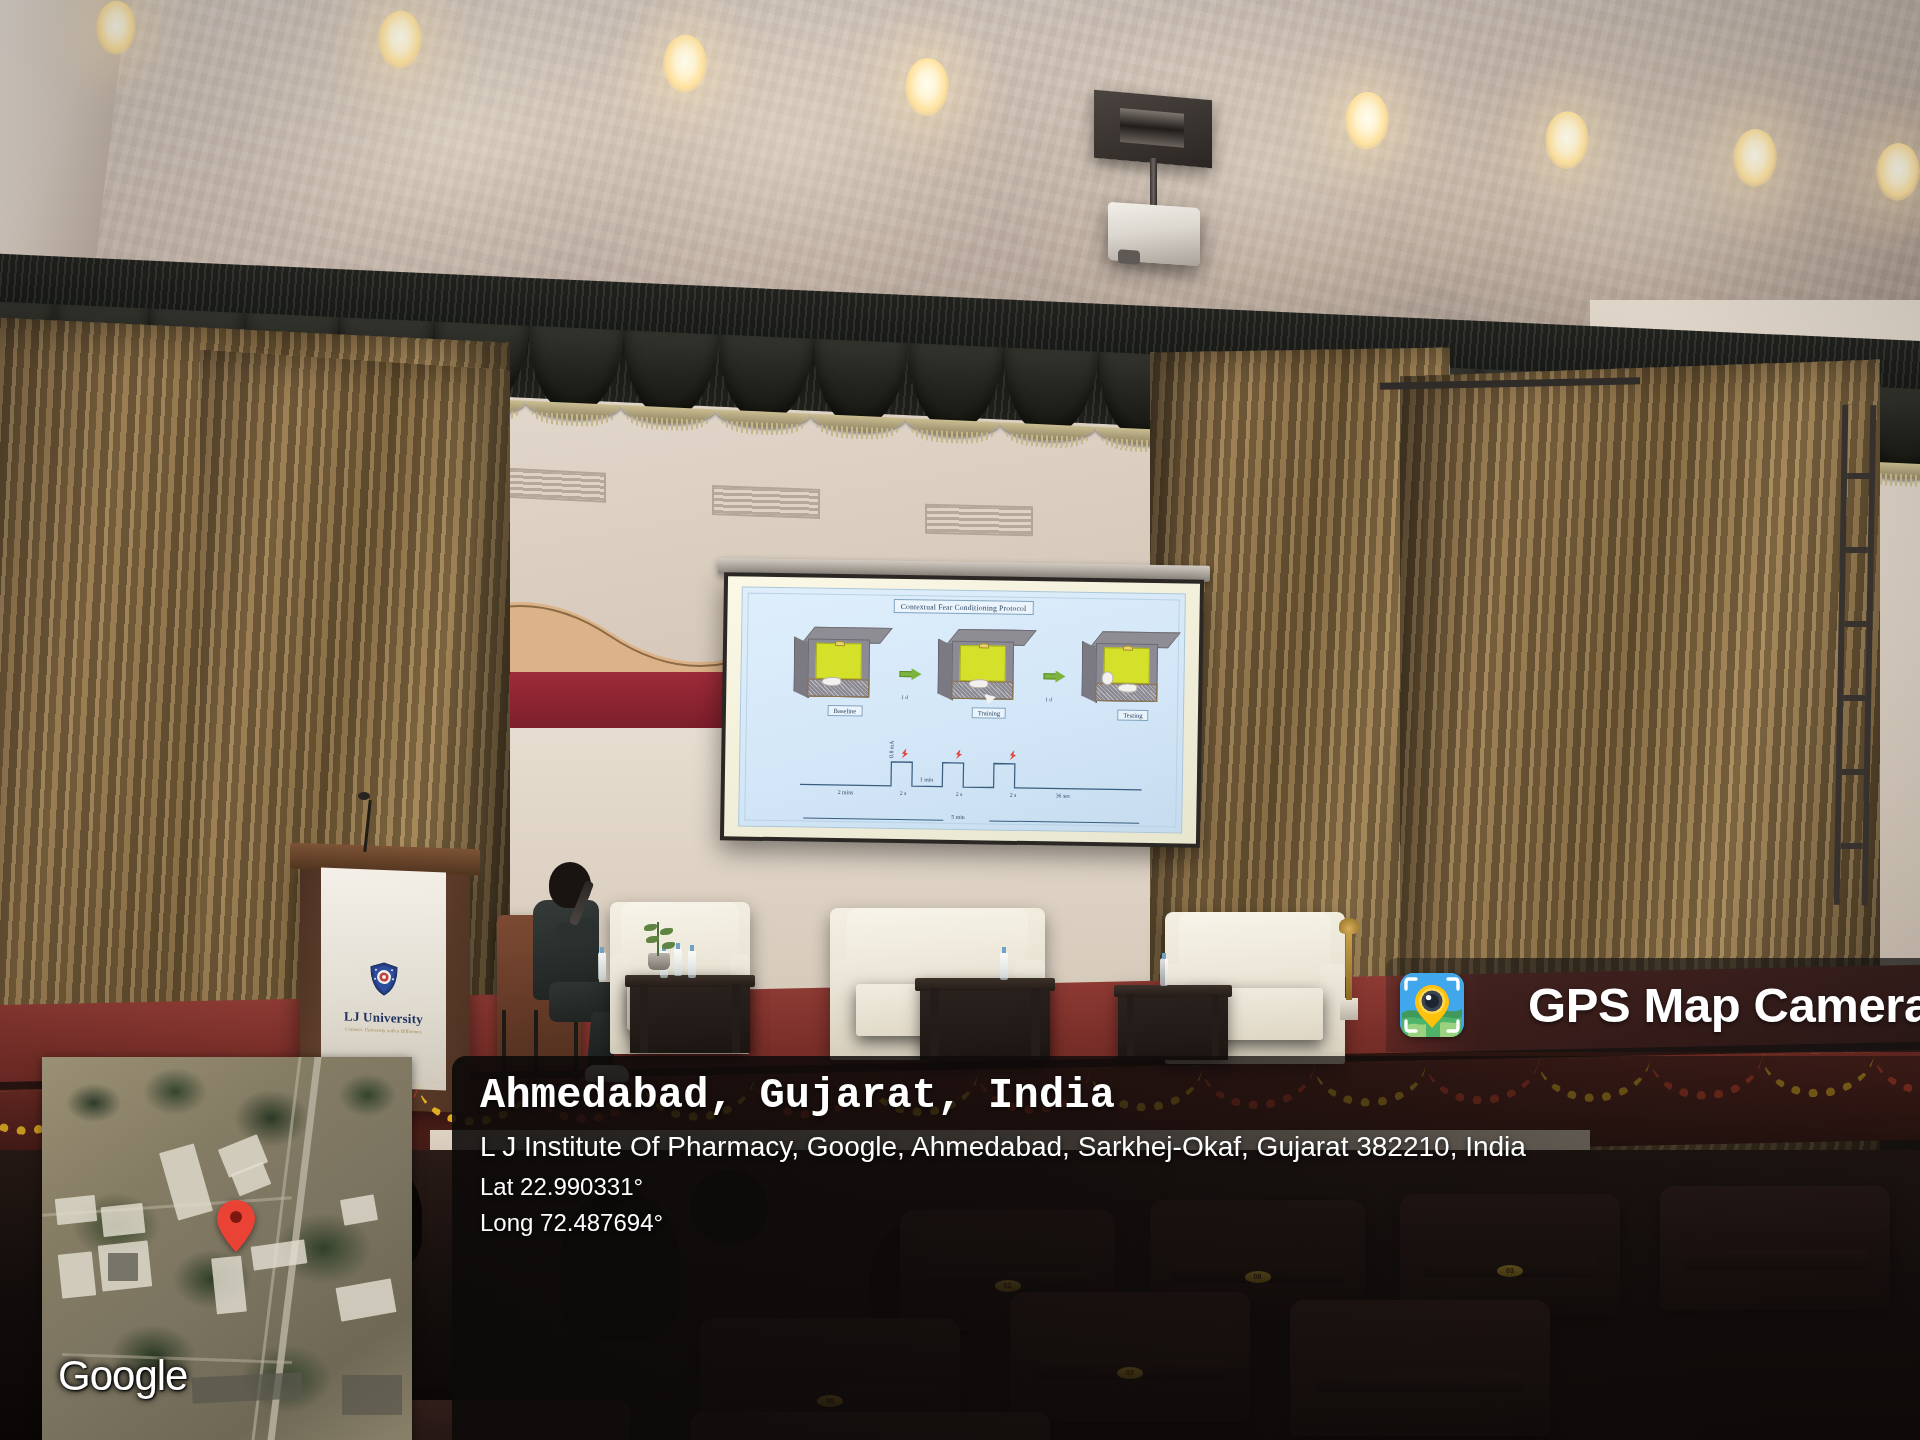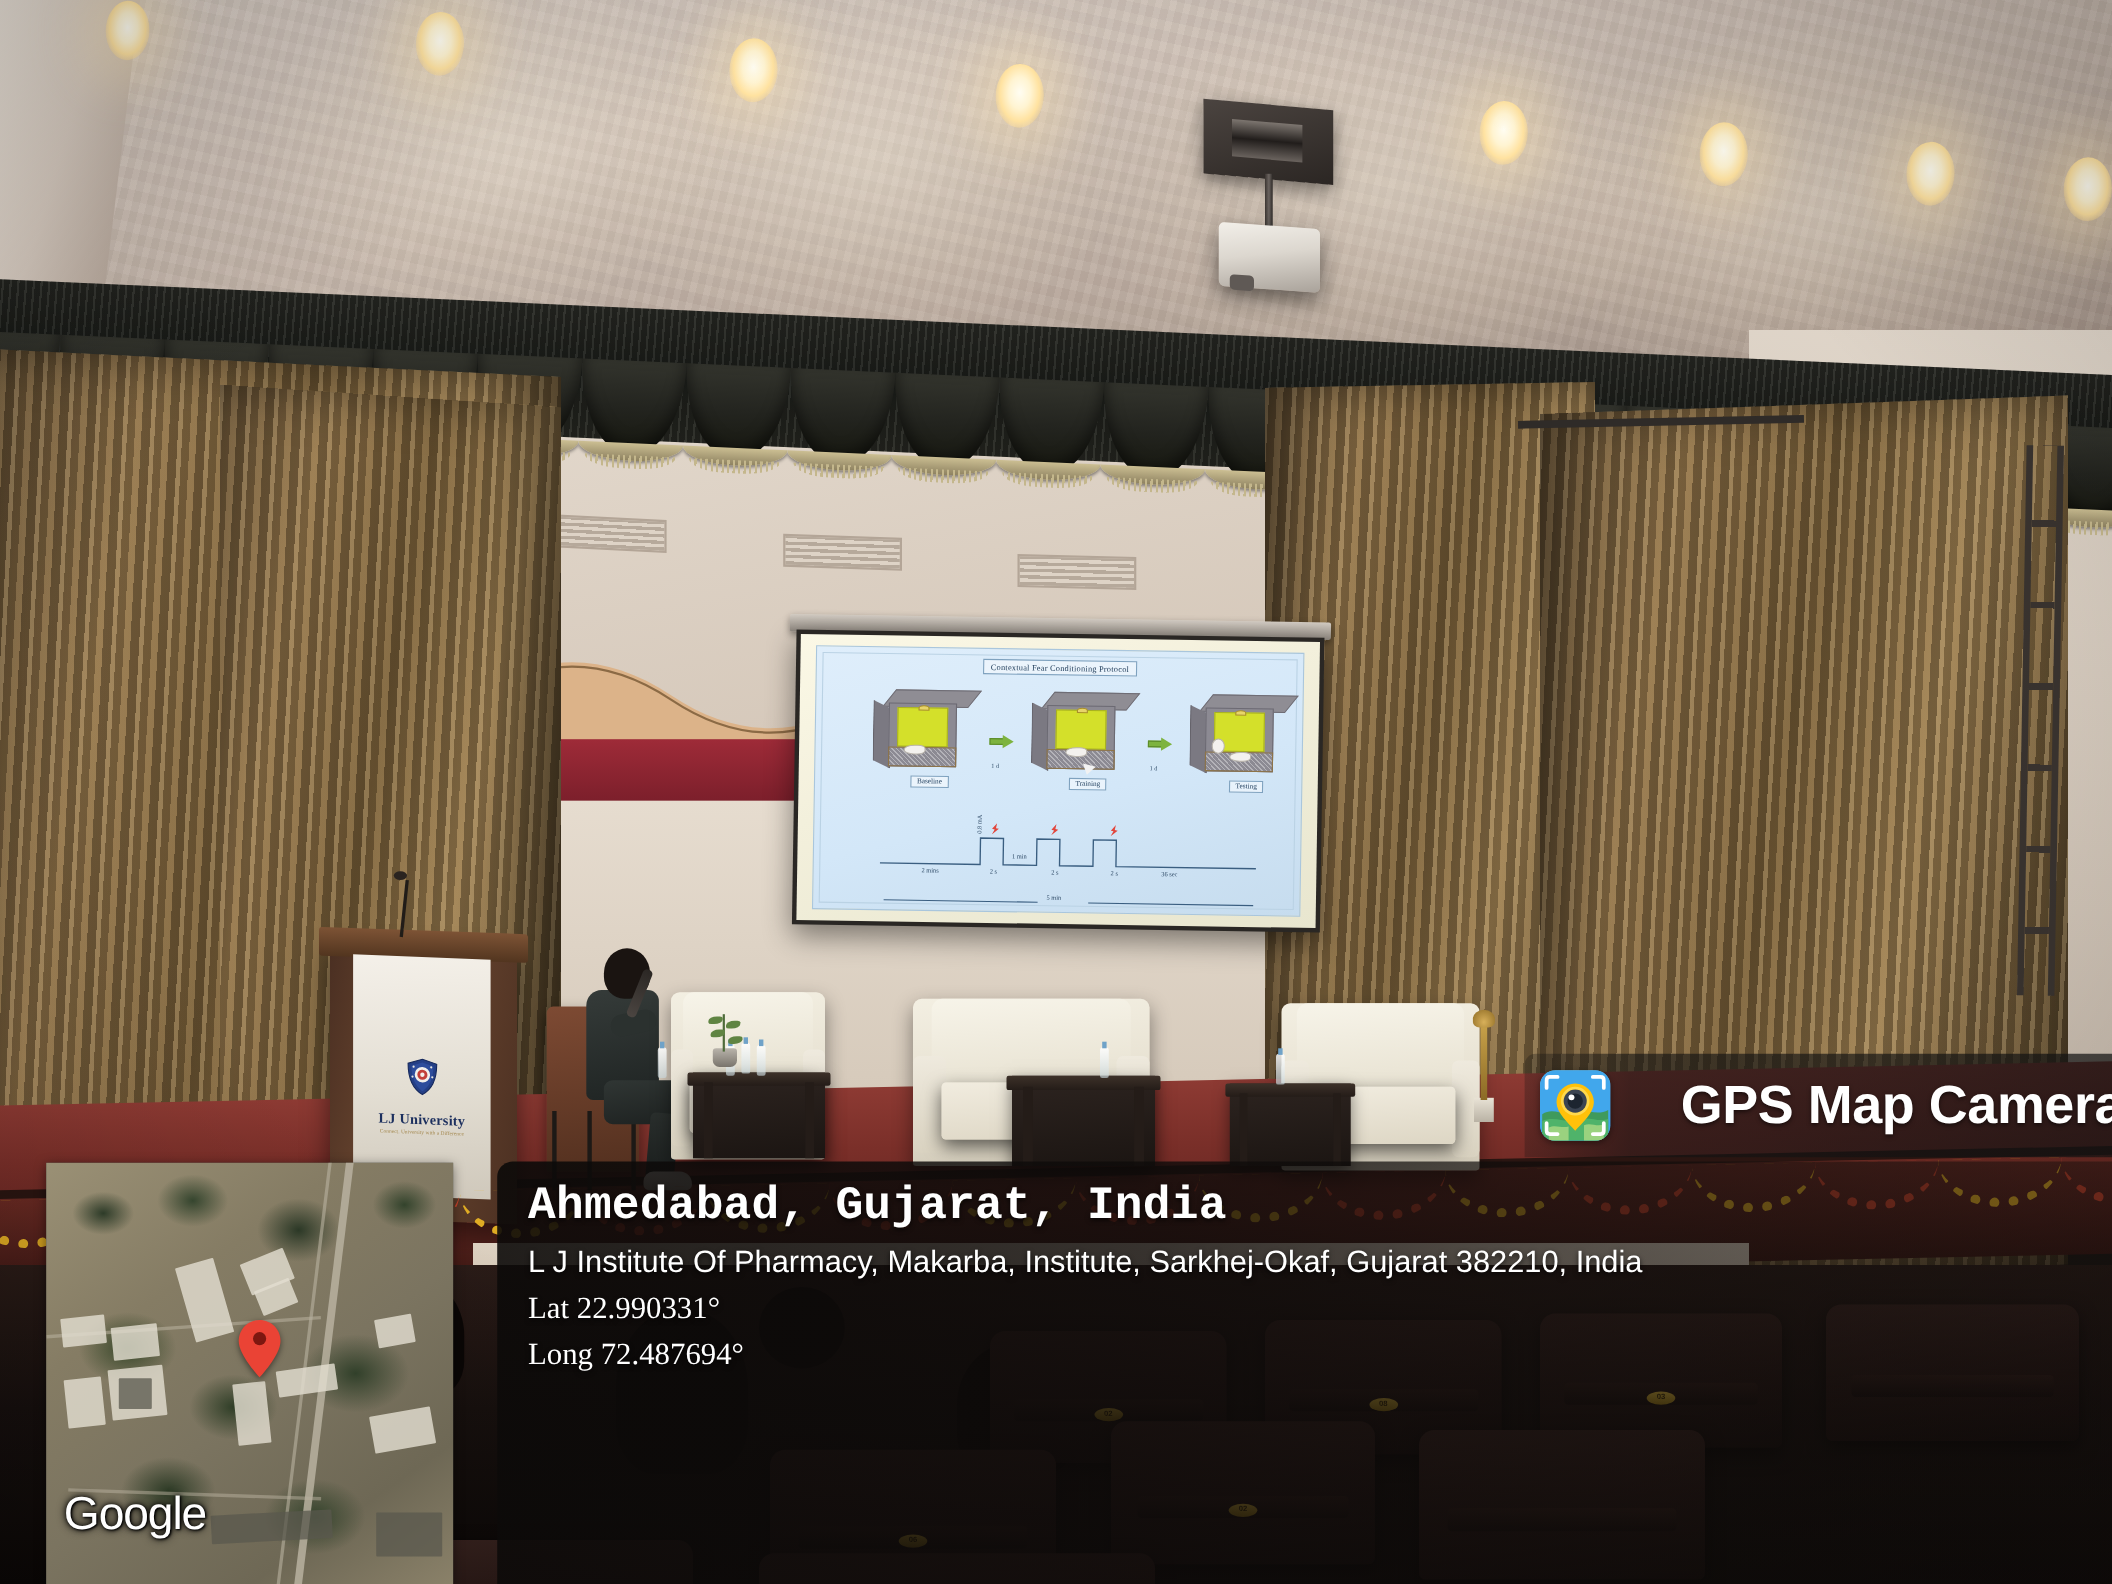--- a/index.html
+++ b/index.html
@@ -484,21 +484,21 @@
     font-size:42px; color:#fff; letter-spacing:.2px;
     text-shadow:0 2px 5px rgba(0,0,0,.75);
     margin-bottom:6px;
   }
   .ip-addr {
     font-family:"Liberation Sans", sans-serif; font-size:28px; color:#fff;
     line-height:1.52; max-width:1380px;
     text-shadow:0 2px 5px rgba(0,0,0,.75);
   }
   .ip-line {
-    font-family:Liberation Serif, serif; font-size:28px; color:#fff;
+    font-family:Liberation Sans, sans-serif; font-size:24px; color:#fff;
     line-height:1.52; text-shadow:0 2px 5px rgba(0,0,0,.75);
   }
 
   .map-thumb {
     position:absolute; left:42px; top:1057px; width:370px; height:383px;
     overflow:hidden;
     box-shadow:0 2px 10px rgba(0,0,0,.5);
     background:#5d5a4e;
   }
   .map-sat { position:absolute; inset:0;
@@ -887,21 +887,21 @@
         <circle cx="32" cy="28" r="10.5" fill="#3b4452"></circle>
         <circle cx="32" cy="28" r="7" fill="#1d2530"></circle>
         <circle cx="28.6" cy="24.6" r="2.7" fill="#ffffff"></circle>
       </svg>
     </div>
     <div class="gps-text">GPS Map Camera</div>
   </div>
 
   <div class="info-panel">
     <div class="ip-city">Ahmedabad, Gujarat, India</div>
-    <div class="ip-addr">L J Institute Of Pharmacy, Makarba, Institute, Sarkhej-Okaf, Gujarat 382210, India</div>
+    <div class="ip-addr">L J Institute Of Pharmacy, Google, Ahmedabad, Sarkhej-Okaf, Gujarat 382210, India</div>
     <div class="ip-line">Lat 22.990331°</div>
     <div class="ip-line">Long 72.487694°</div>
   </div>
 
   <div class="map-thumb">
     <div class="map-sat"></div>
 
     <div class="map-road" style="left:248px;top:-10px;width:7px;height:420px;transform:rotate(7deg);"></div>
     <div class="map-road" style="left:232px;top:-10px;width:3px;height:420px;transform:rotate(7deg);opacity:.6;"></div>
     <div class="map-road" style="left:0px;top:148px;width:250px;height:3px;transform:rotate(-4deg);opacity:.55;"></div>

